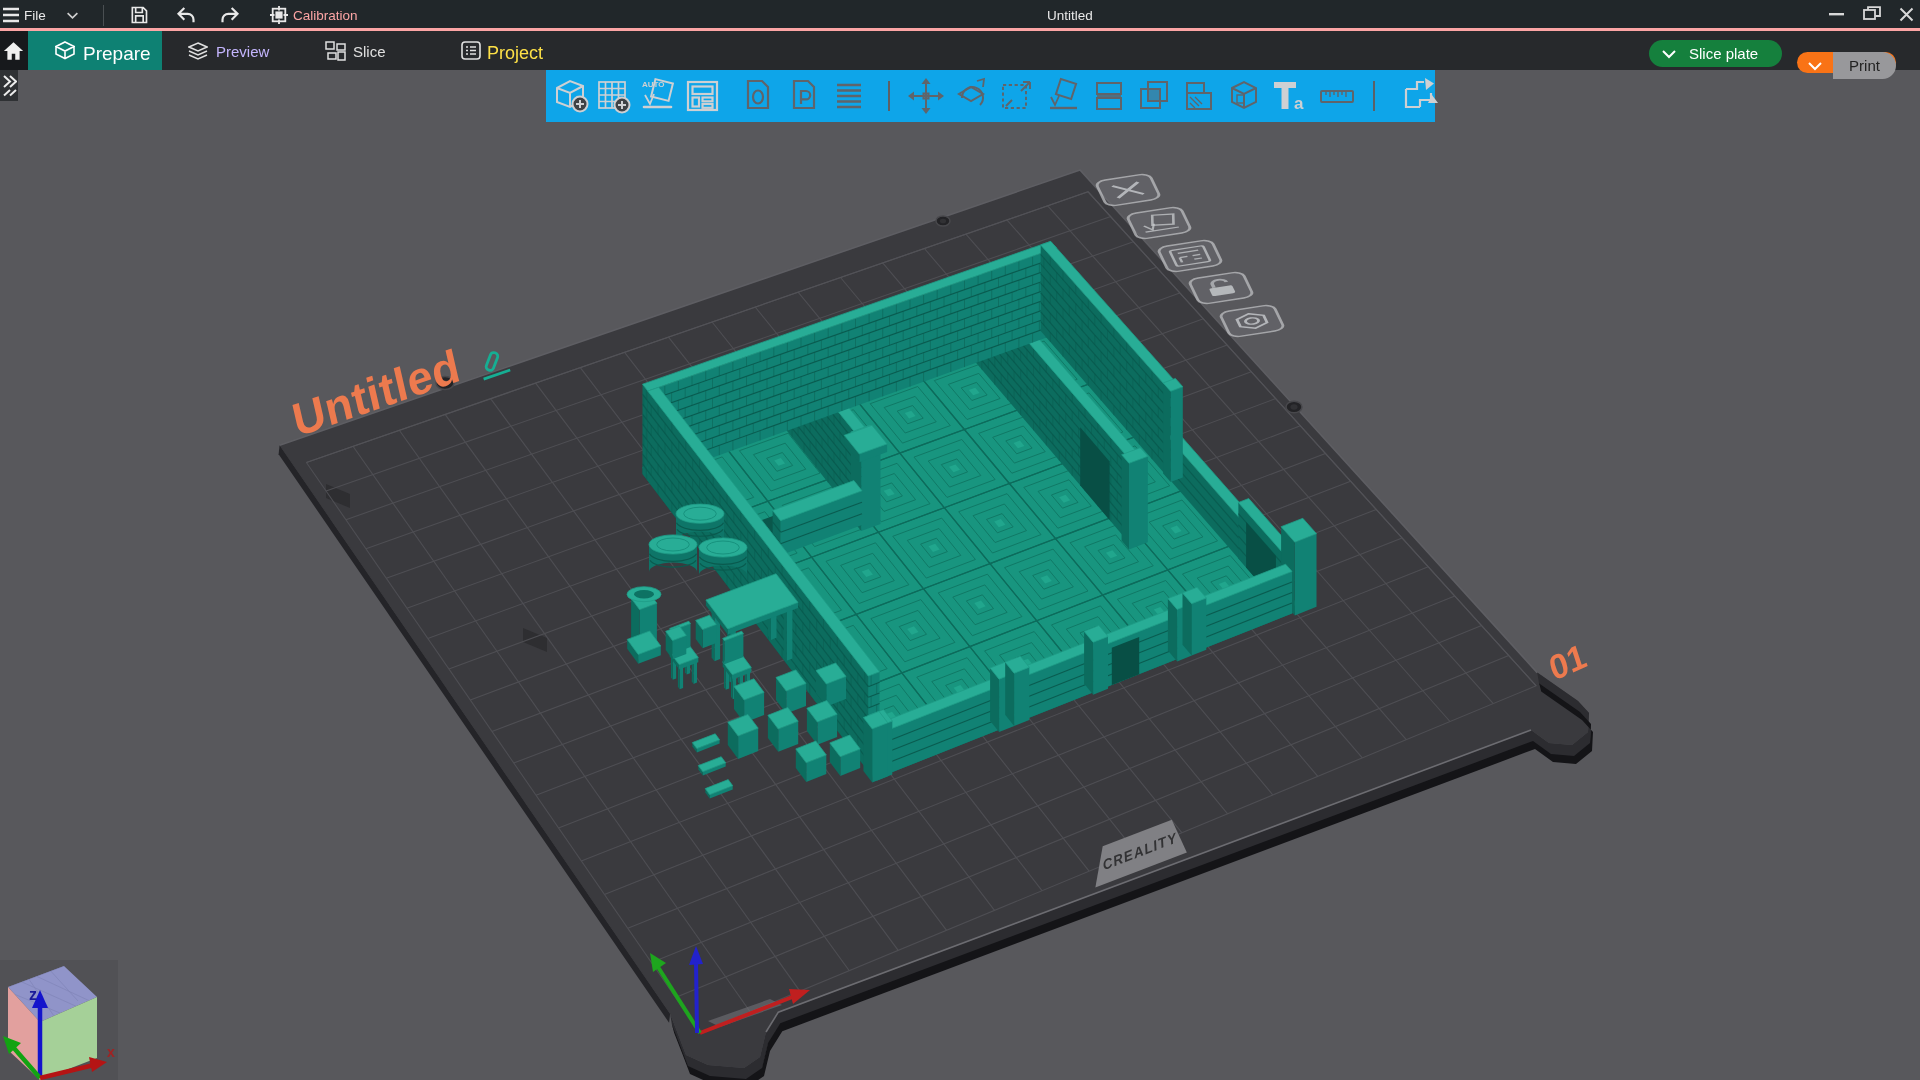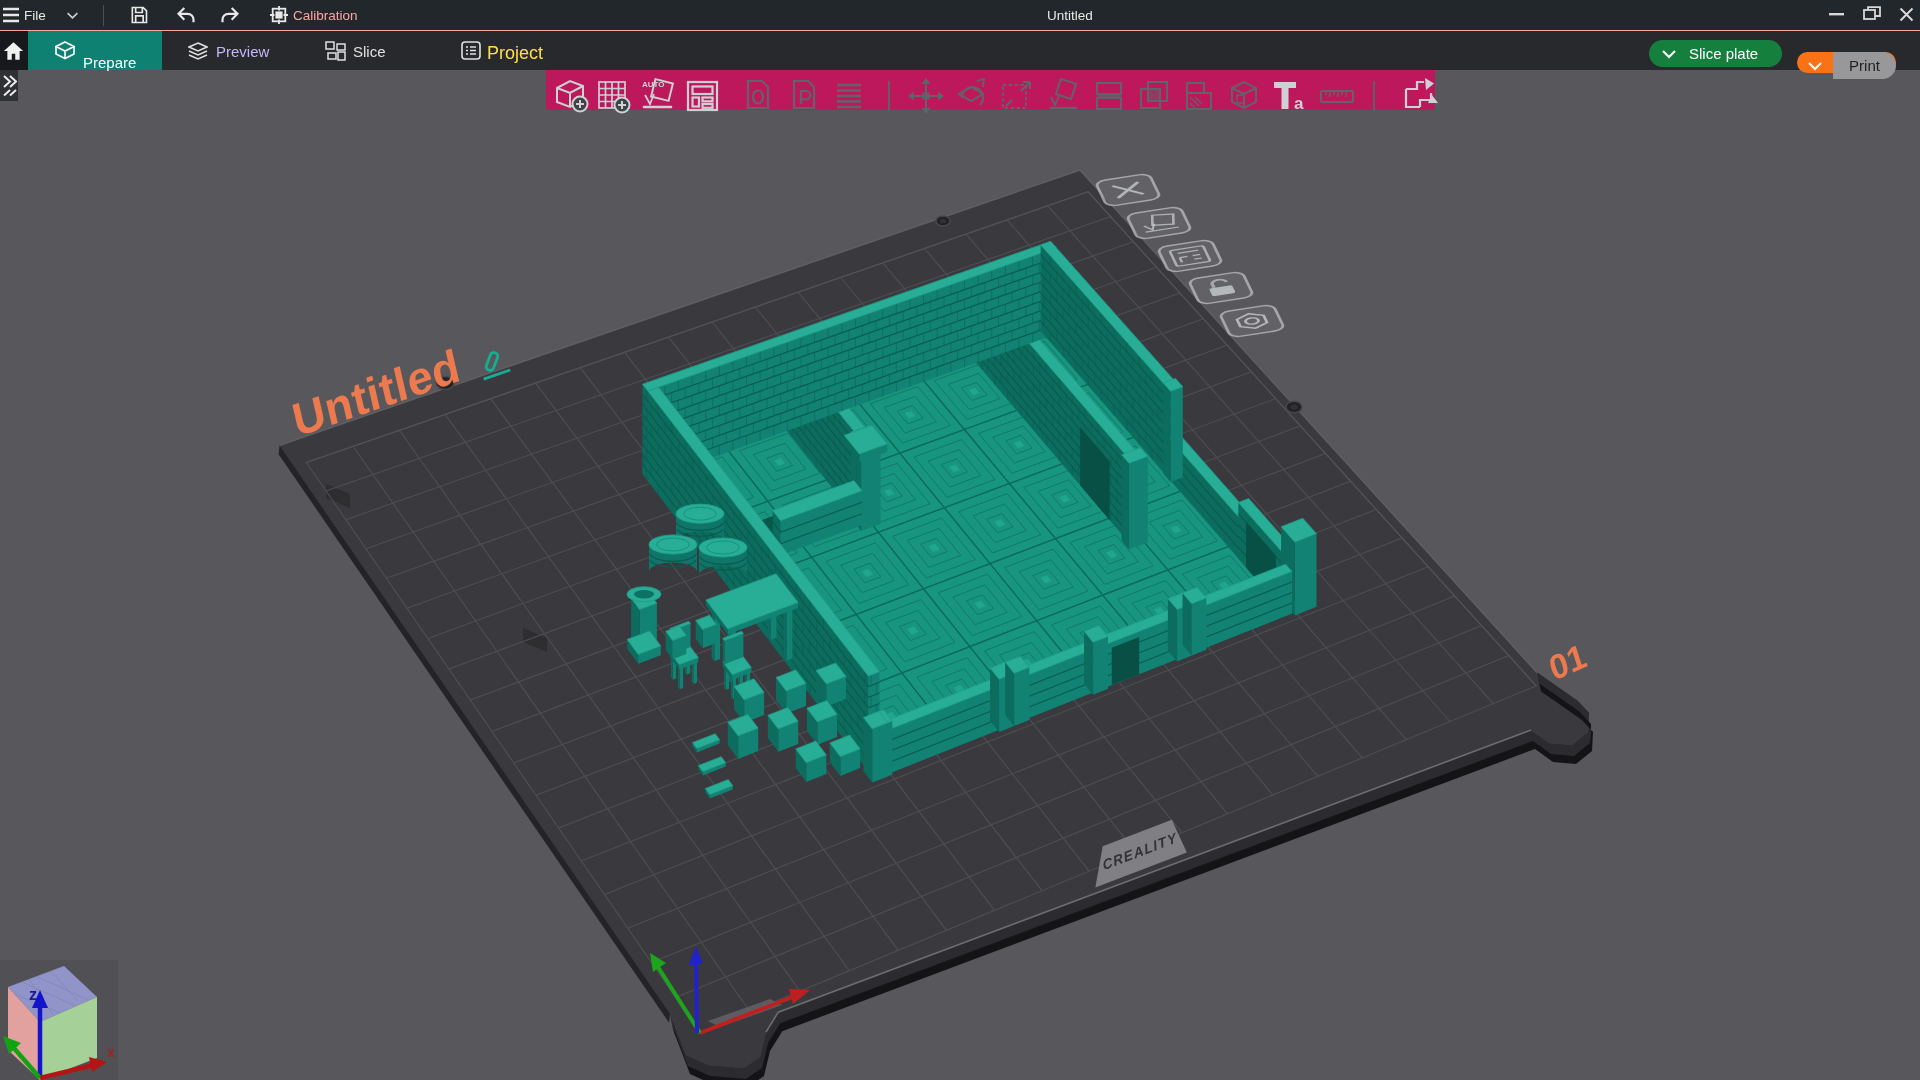--- a/index.html
+++ b/index.html
@@ -1297,21 +1297,21 @@
       <polygon points="40,990 32,1008 48,1008" fill="#1414cc"></polygon>
       <text x="29" y="1000" font-family="Liberation Sans, sans-serif" font-size="16" font-weight="bold" fill="#1a1a99">z</text>
       <line x1="40" y1="1078" x2="13" y2="1047" stroke="#12a312" stroke-width="4.5"></line>
       <polygon points="3,1036 9,1054 21,1043" fill="#12a312"></polygon>
       <line x1="40" y1="1078" x2="94" y2="1065" stroke="#b51414" stroke-width="4.5"></line>
       <polygon points="107,1062 89,1057 92,1072" fill="#b51414"></polygon>
       <text x="107" y="1057" font-family="Liberation Sans, sans-serif" font-size="14" font-weight="bold" fill="#a22222">x</text>
     </g>
 </svg>
 
-<div class="abs" style="left:0;top:0;width:1920px;height:31px;background:#21272a;border-bottom:1px solid #fca5a5">
+<div class="abs" style="left:0;top:0;width:1920px;height:31px;background:#21272a;border-bottom:3px solid #fca5a5">
   <svg class="abs" style="left:3px;top:7px" width="17" height="17" viewBox="0 0 17 17">
       <path d="M0 2h16M0 8h16M0 14h16" stroke="#e8e8e8" stroke-width="2.4"></path>
     </svg>
   <div class="abs" style="left:24px;top:8px;color:#e8e8e8;font-size:13.5px">File</div>
   <svg class="abs" style="left:66px;top:11px" width="13" height="9" viewBox="0 0 16 10">
       <path d="M2 2 L 8 8 L 14 2" stroke="#d0d0d0" stroke-width="2" fill="none"></path>
     </svg>
   <div class="abs" style="left:103px;top:5px;width:1px;height:21px;background:#4a4f52"></div>
   <svg class="abs" style="left:129px;top:5px" width="20" height="20" viewBox="0 0 24 24">
       <path d="M4 3 h13 l4 4 v14 h-17 z M8 3 v6 h8 v-6 M8 21 v-8 h9 v8" stroke="#e8e8e8" stroke-width="2" fill="none"></path>
@@ -1343,21 +1343,21 @@
 
 <div class="abs" style="left:0;top:31px;width:1920px;height:39px;background:#27292c">
   <div class="abs" style="left:0;top:0;width:28px;height:39px;background:#17191c"></div>
   <svg class="abs" style="left:3px;top:10px" width="21" height="20" viewBox="0 0 24 22">
       <path d="M12 1 L23 11 H19 V21 H14 V14 H10 V21 H5 V11 H1 Z" fill="#f0f0f0"></path>
     </svg>
   <div class="abs" style="left:28px;top:0;width:134px;height:39px;background:#0e8173"></div>
   <svg class="abs" style="left:55px;top:10px" width="20" height="19" viewBox="0 0 20 19">
       <path d="M10 1 L19 5.5 L10 10 L1 5.5 Z M1 5.5 V13 L10 17.5 L19 13 V5.5 M10 10 V17.5" fill="none" stroke="#fff" stroke-width="1.6"></path>
     </svg>
-  <div class="abs" style="left:83px;top:23px;color:#fff;font-size:15px">Prepare</div>
+  <div class="abs" style="left:83px;top:12px;color:#fff;font-size:19px">Prepare</div>
   <svg class="abs" style="left:188px;top:11px" width="20" height="18" viewBox="0 0 20 18">
       <path d="M10 1 L19 5 L10 9 L1 5 Z" fill="none" stroke="#e0e0e0" stroke-width="1.5"></path>
       <path d="M1 9 L10 13 L19 9 M1 13 L10 17 L19 13" fill="none" stroke="#e0e0e0" stroke-width="1.5"></path>
     </svg>
   <div class="abs" style="left:216px;top:12px;color:#c4b5fd;font-size:15px">Preview</div>
   <svg class="abs" style="left:325px;top:10px" width="21" height="20" viewBox="0 0 21 20">
       <rect x="1" y="1" width="8" height="7" fill="none" stroke="#e0e0e0" stroke-width="1.5"></rect>
       <rect x="12" y="3" width="8" height="6" fill="none" stroke="#e0e0e0" stroke-width="1.5"></rect>
       <rect x="3" y="12" width="8" height="6" fill="none" stroke="#e0e0e0" stroke-width="1.5"></rect>
       <rect x="13" y="11" width="7" height="8" fill="none" stroke="#e0e0e0" stroke-width="1.5"></rect>
@@ -1375,21 +1375,21 @@
     <div class="abs" style="left:40px;top:5px;color:#fff;font-size:15px">Slice plate</div>
   </div>
   <div class="abs" style="left:1797px;top:21px;width:99px;height:21px;background:#f97316;border-radius:14px">
     <svg class="abs" style="left:10px;top:9px" width="16" height="10" viewBox="0 0 16 10">
         <path d="M2 2 L8 8 L14 2" stroke="#fff" stroke-width="2" fill="none"></path>
       </svg>
     <div class="abs" style="left:36px;top:0;width:63px;height:27px;background:#98989b;border-radius:0 14px 14px 0;color:#222;font-size:15px;text-align:center;line-height:27px">Print</div>
   </div>
 </div>
 
-<div class="abs" style="left:546px;top:70px;width:889px;height:40px;background:#be185d">
+<div class="abs" style="left:546px;top:70px;width:889px;height:52px;background:#0ea5e9">
 <svg class="abs" style="left:3px;top:5px" width="42" height="42" viewBox="0 0 42 42">
       <path d="M8 13 L21 6 L34 11 L34 25 L21 32 L8 27 Z M8 13 L21 18 L34 11 M21 18 V32" fill="none" stroke="#ced0d3" stroke-width="2"></path>
       <circle cx="31" cy="29" r="7.5" fill="#3f4246" stroke="#ced0d3" stroke-width="2"></circle>
       <path d="M31 25 V33 M27 29 H35" stroke="#ced0d3" stroke-width="2"></path>
     </svg>
 <svg class="abs" style="left:46px;top:5px" width="42" height="42" viewBox="0 0 42 42">
       <g stroke="#ced0d3" stroke-width="1.7" fill="none">
         <rect x="7" y="7" width="26" height="26"></rect>
         <path d="M13.5 7 V33 M20 7 V33 M26.5 7 V33 M7 13.5 H33 M7 20 H33 M7 26.5 H33"></path>
       </g>

